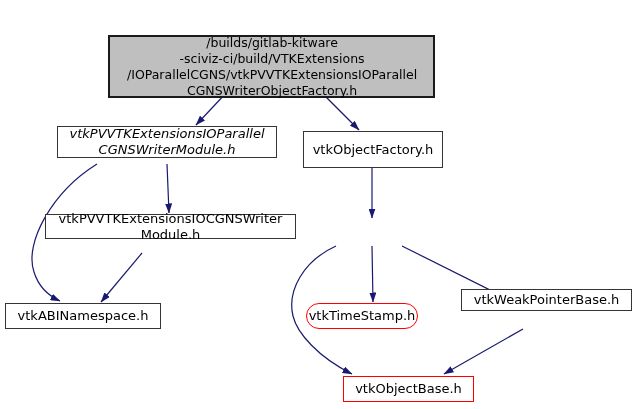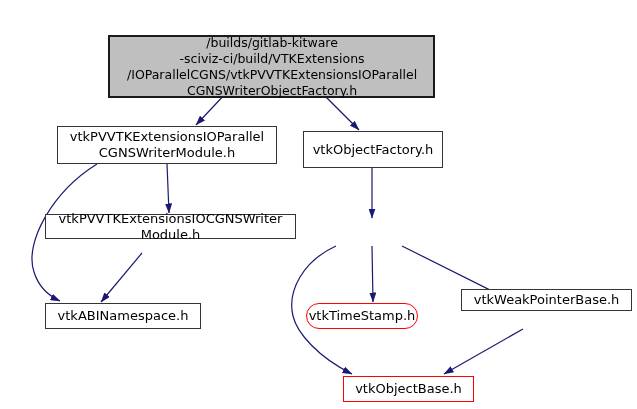--- a/index.html
+++ b/index.html
@@ -72,30 +72,30 @@
       <path d="M402,246 L514,302" class="edge" marker-end="url(#arrow)"></path>
       <path d="M336,246 C303,261 287,291 293,316 C297,333 318,357 352,374" class="edge" marker-end="url(#arrow)"></path>
       <path d="M523,329 L444,374" class="edge" marker-end="url(#arrow)"></path>
     </svg>
 
   <div class="node node--current" style="left:108px;top:3px;width:327px;height:63px;margin-top:32px;">/builds/gitlab-kitware
 -sciviz-ci/build/VTKExtensions
 /IOParallelCGNS/vtkPVVTKExtensionsIOParallel
 CGNSWriterObjectFactory.h</div>
 
-  <div class="node" style="left:57px;top:126px;width:220px;height:38px;">vtkPVVTKExtensionsIOParallel
+  <div class="node" style="left:57px;top:126px;width:220px;height:32px;font-style:italic;">vtkPVVTKExtensionsIOParallel
 CGNSWriterModule.h</div>
 
   <div class="node" style="left:303px;top:131px;width:140px;height:37px;">vtkObjectFactory.h</div>
 
   <div class="node" style="left:45px;top:214px;width:251px;height:25px;">vtkPVVTKExtensionsIOCGNSWriter
 Module.h</div>
 
 
-  <div class="node" style="left:5px;top:303px;width:156px;height:26px;margin-left:40px;">vtkABINamespace.h</div>
+  <div class="node" style="left:5px;top:303px;width:156px;height:26px;">vtkABINamespace.h</div>
 
   <div class="node node--truncated" style="left:306px;top:303px;width:112px;height:26px;border-radius:13px;">vtkTimeStamp.h</div>
 
   <div class="node" style="left:461px;top:289px;width:171px;height:22px;">vtkWeakPointerBase.h</div>
 
   <div class="node node--truncated" style="left:343px;top:376px;width:131px;height:26px;">vtkObjectBase.h</div>
 
 </div>
 
 </body></html>

